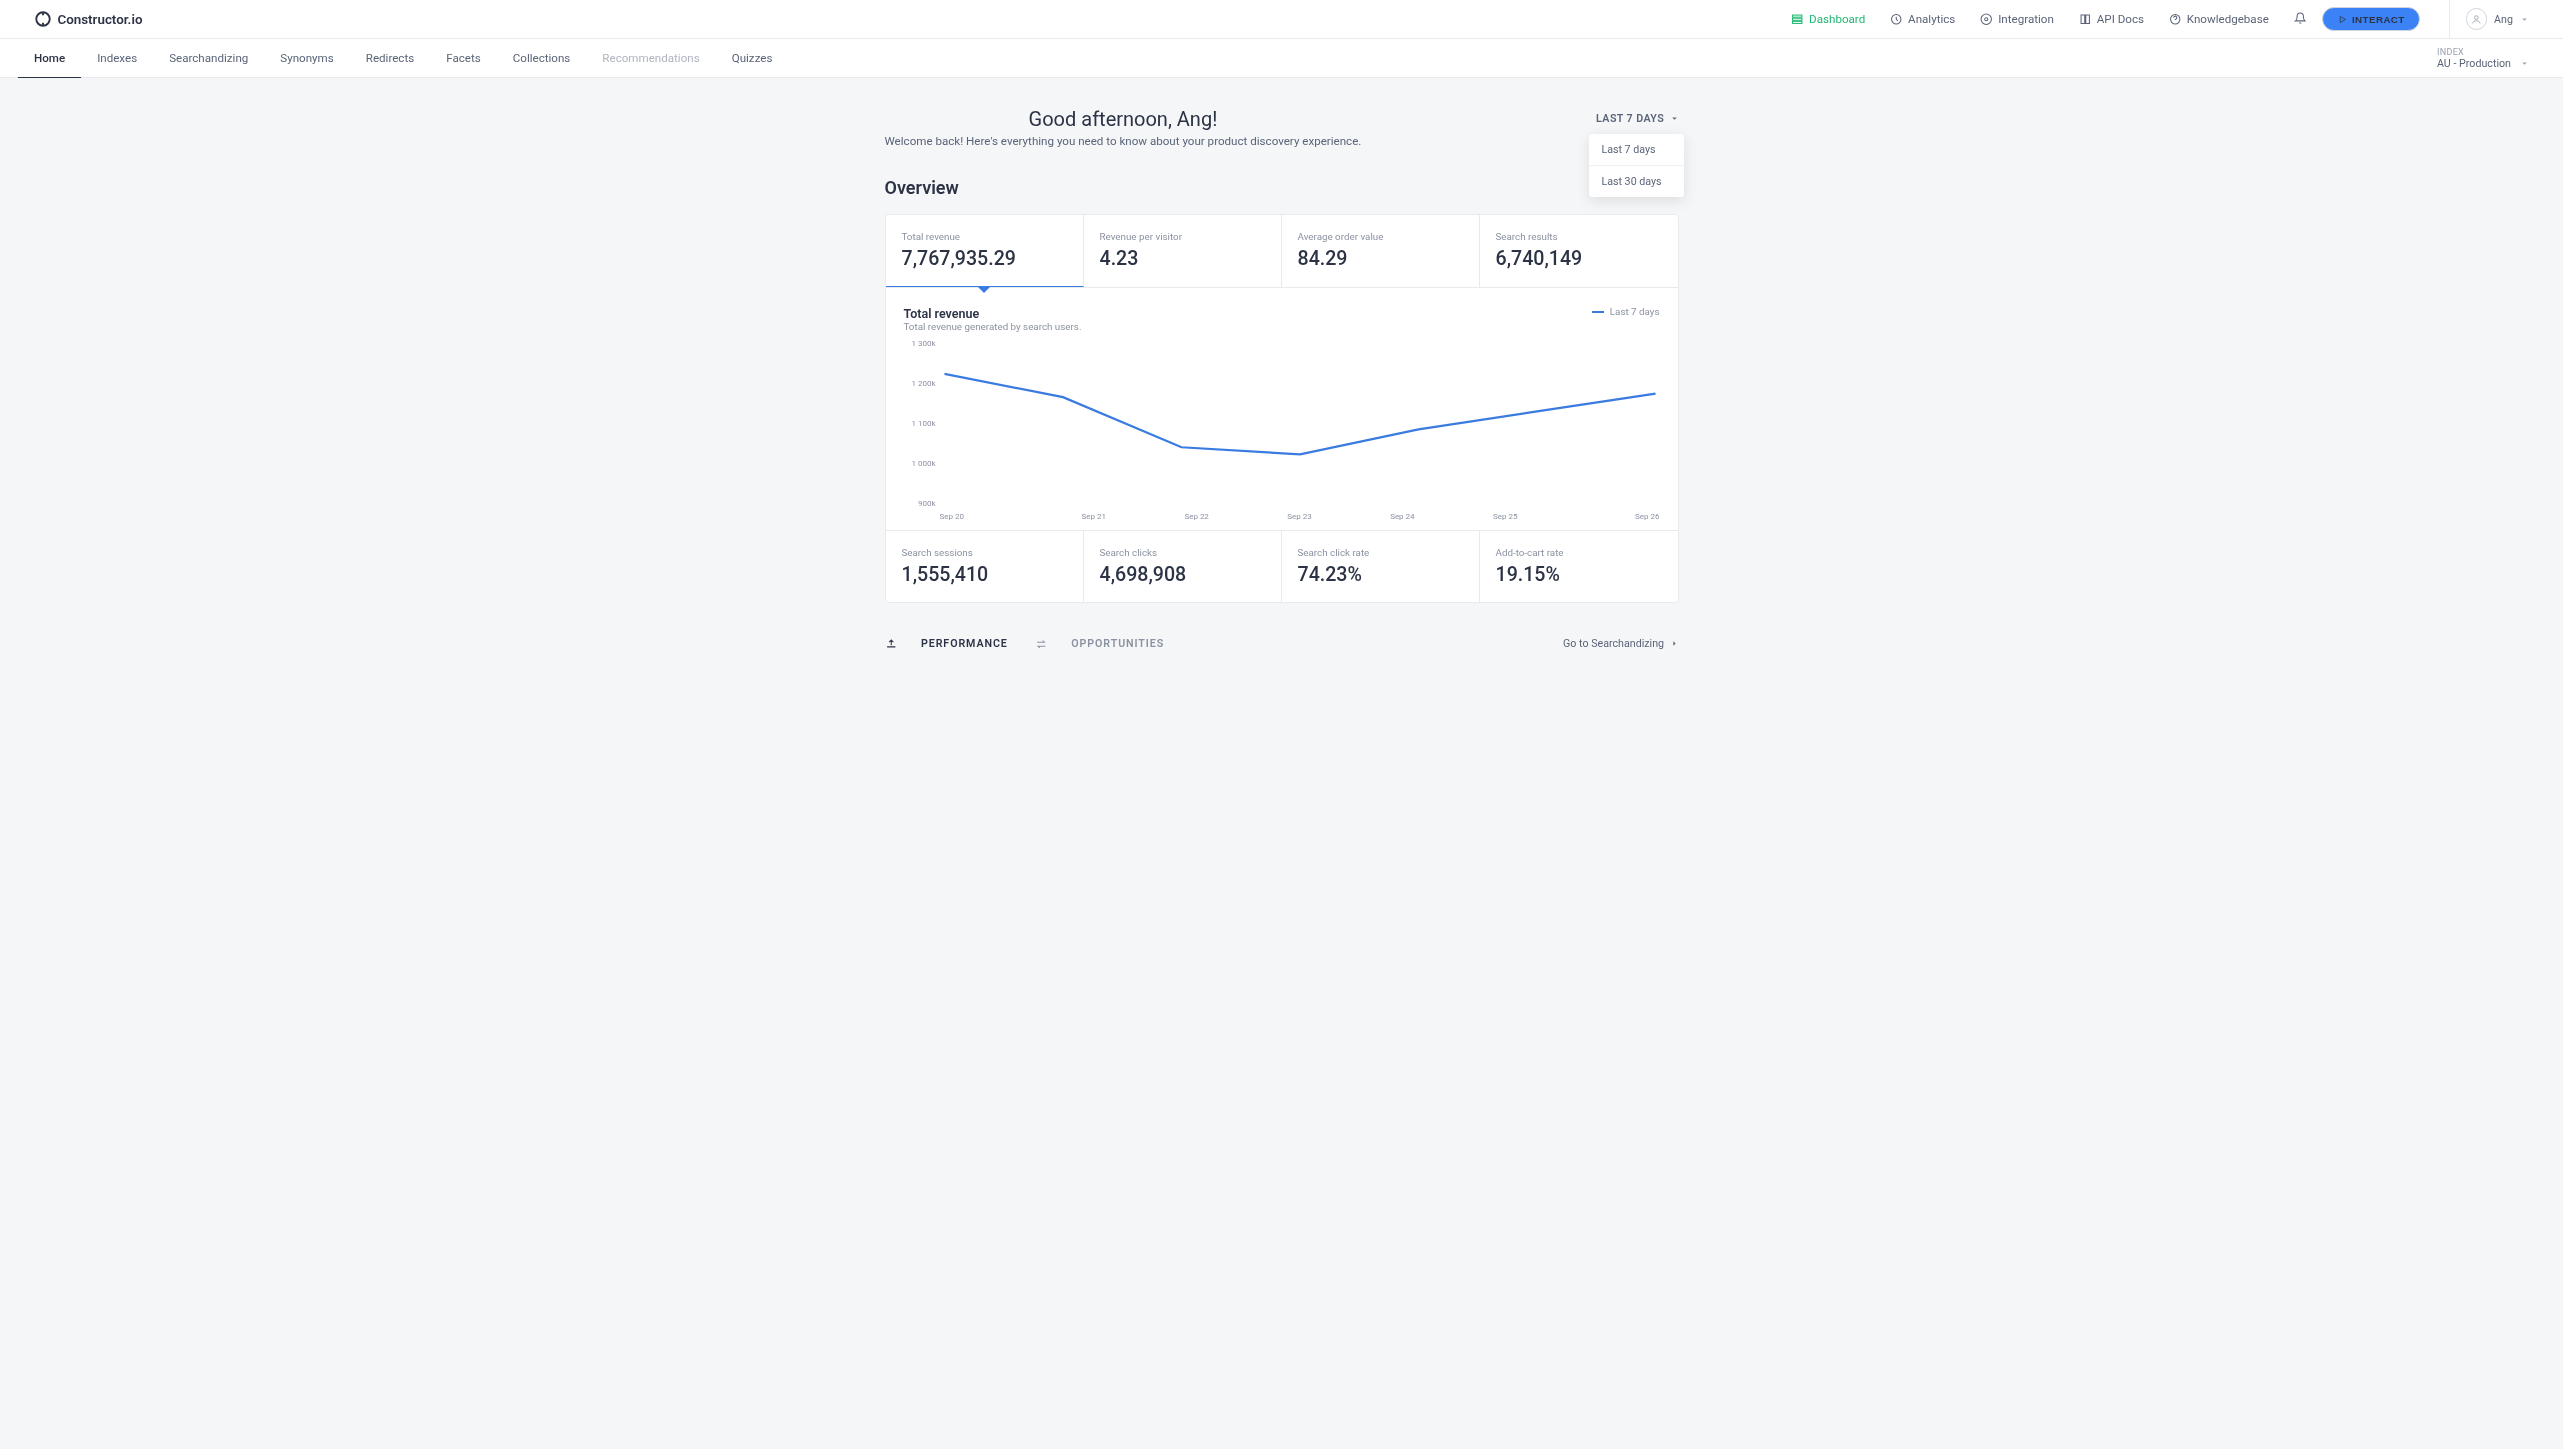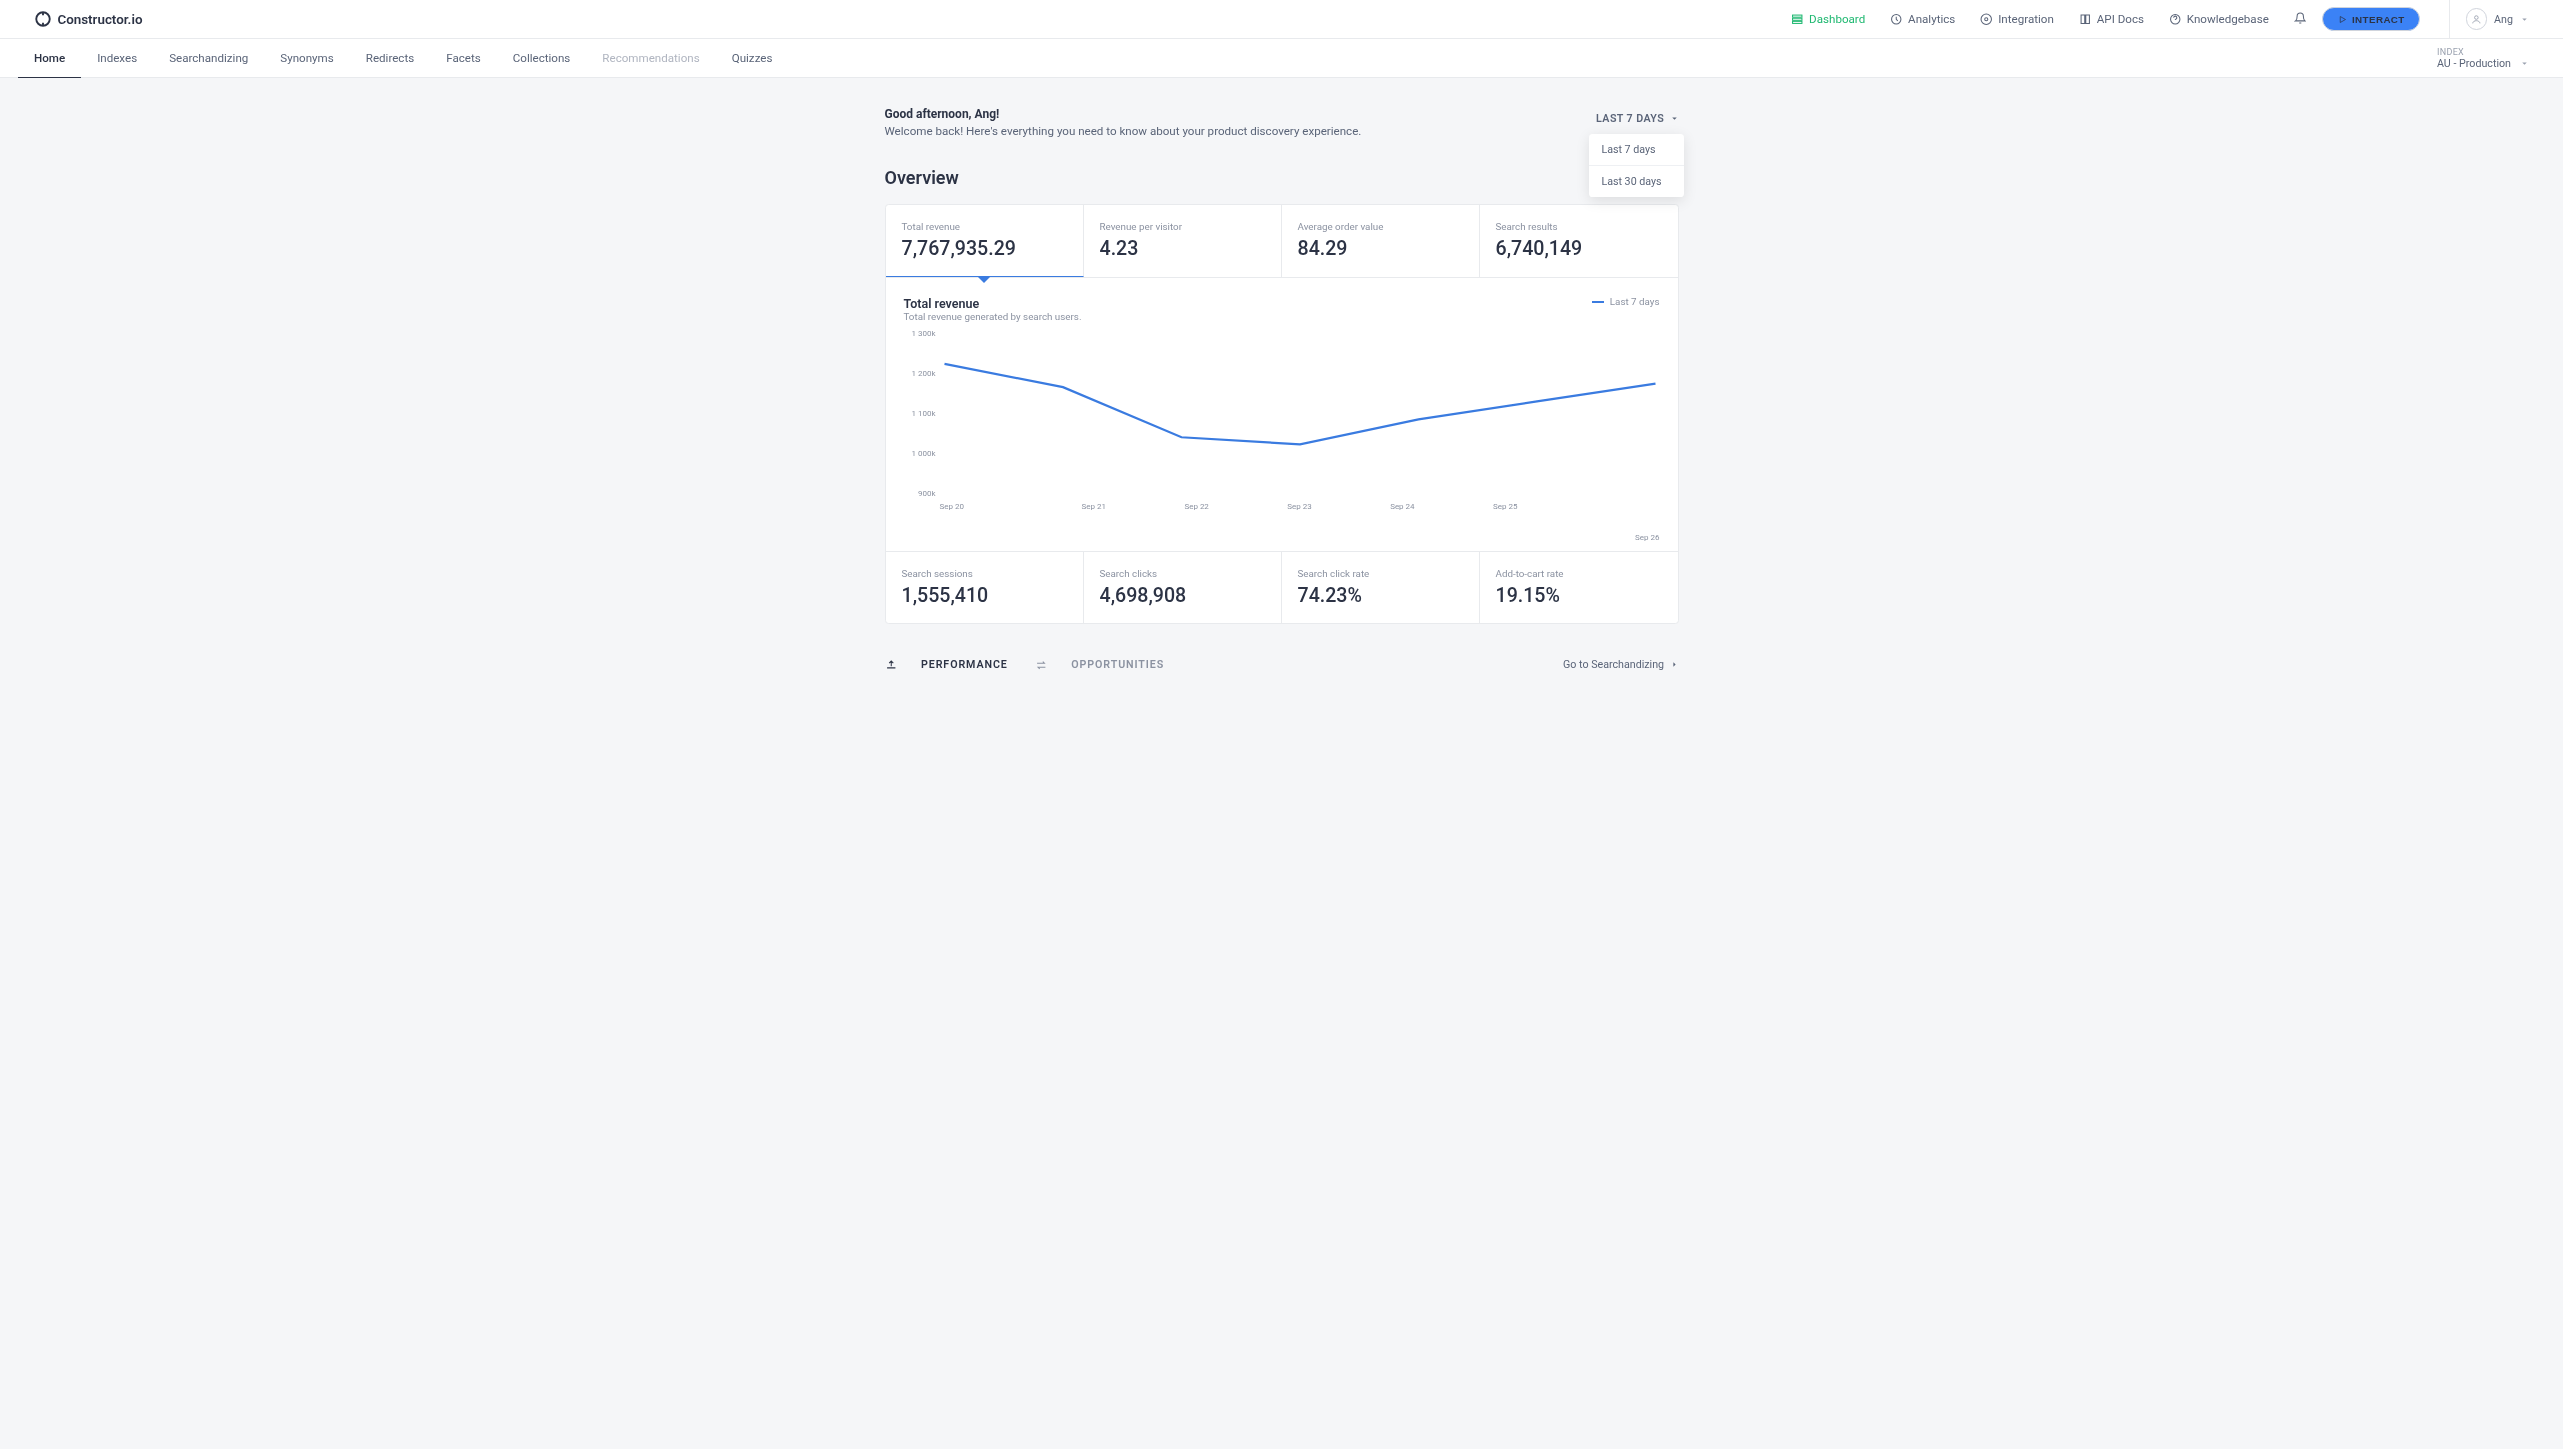--- a/index.html
+++ b/index.html
@@ -25,21 +25,21 @@
 .subnav-item.active { color: #2c3345; font-weight: 500; border-bottom: 1.8px solid #2c3345; }
 .subnav-item.muted { color: #b0b5c0; }
 .subnav-spacer { flex: 1; }
 .index-block { display: flex; flex-direction: column; align-items: flex-start; padding-right: 16px; font-size: 9.8px; cursor: pointer; }
 .index-label { color: #9aa1af; font-size: 9px; letter-spacing: 0.3px; }
 .index-value-row { display: flex; align-items: center; gap: 9px; }
 .index-value { color: #5a6478; font-size: 10.7px; }
 
 .main { max-width: 794px; margin: 0 auto; padding: 28.6px 0 36px; }
 .greeting-row { display: flex; justify-content: space-between; align-items: flex-start; margin-bottom: 28.6px; position: relative; }
-.greeting h1 { font-size: 12px; font-weight: 700; color: #2c3345; margin-bottom: 3.6px; }
+.greeting h1 { font-size: 20px; font-weight: 400; color: #2c3345; margin-bottom: 3.6px; text-align: center; }
 .greeting p { font-size: 11.6px; color: #5a6478; }
 .date-filter { display: flex; align-items: center; gap: 5.4px; font-size: 10.7px; font-weight: 600; letter-spacing: 0.4px; color: #5a6478; cursor: pointer; padding: 5.4px 0; }
 .date-dropdown { position: absolute; top: 27px; right: -5.4px; background: #fff; box-shadow: 0 3.6px 14.3px rgba(0,0,0,0.1); border-radius: 3.6px; overflow: hidden; min-width: 95px; }
 .date-dropdown-item { padding: 9px 12.5px; font-size: 10.7px; color: #5a6478; cursor: pointer; border-top: 0.9px solid #eef0f3;}
 .date-dropdown-item:first-child { border-top: none; }
 
 .overview-title { font-size: 18px; font-weight: 600; color: #2c3345; margin-bottom: 16px; }
 .tabs { display: flex; gap: 5.4px; margin-bottom: 16px; }
 .tab { padding: 10.7px 16px; font-size: 10.7px; font-weight: 600; letter-spacing: 0.4px; color: #8b92a1; cursor: pointer; border-radius: 3.6px; }
 .tab.active { background: #eceef1; color: #2c3345; }
@@ -59,21 +59,21 @@
 .chart-sub { font-size: 9.8px; color: #8b92a1; }
 .chart-legend { display: flex; align-items: center; gap: 5.4px; font-size: 9.8px; color: #8b92a1; }
 .legend-line { width: 12.5px; height: 1.8px; background: #3a7be0; }
 .chart-wrap { position: relative; height: 187px; padding-left: 36px; }
 .chart-ylabels { position: absolute; left: 0; top: 0; bottom: 18px; width: 32px; display: flex; flex-direction: column; justify-content: space-between; }
 .chart-ylabel { font-size: 8px; color: #8b92a1; text-align: right; }
 .chart-svg { width: 100%; height: 170px; }
 .chart-xlabels { display: flex; justify-content: space-between; padding: 0 0 0 36px; margin-top: -14.3px; }
 .chart-xlabel { font-size: 8px; color: #8b92a1; flex: 1; text-align: center; }
 .chart-xlabel:first-child { text-align: left; }
-.chart-xlabel:last-child { text-align: right; margin-top: 31px; }
+.chart-xlabel:last-child { text-align: right; }
 
 .perf-row { display: flex; justify-content: space-between; align-items: center; margin-top: 34px; }
 .perf-tabs { display: flex; gap: 27px; }
 .perf-tab { display: flex; align-items: center; gap: 24px; font-size: 10.7px; font-weight: 600; letter-spacing: 0.9px; color: #8b92a1; cursor: pointer; }
 .perf-tab.active { color: #2c3345; }
 .goto-link { display: flex; align-items: center; gap: 5.4px; font-size: 10.7px; color: #5a6478; cursor: pointer; }
 
 .icon-sm { width: 12.5px; height: 12.5px; flex-shrink: 0; }
 .icon-xs { width: 9px; height: 9px; flex-shrink: 0; }
 </style>

